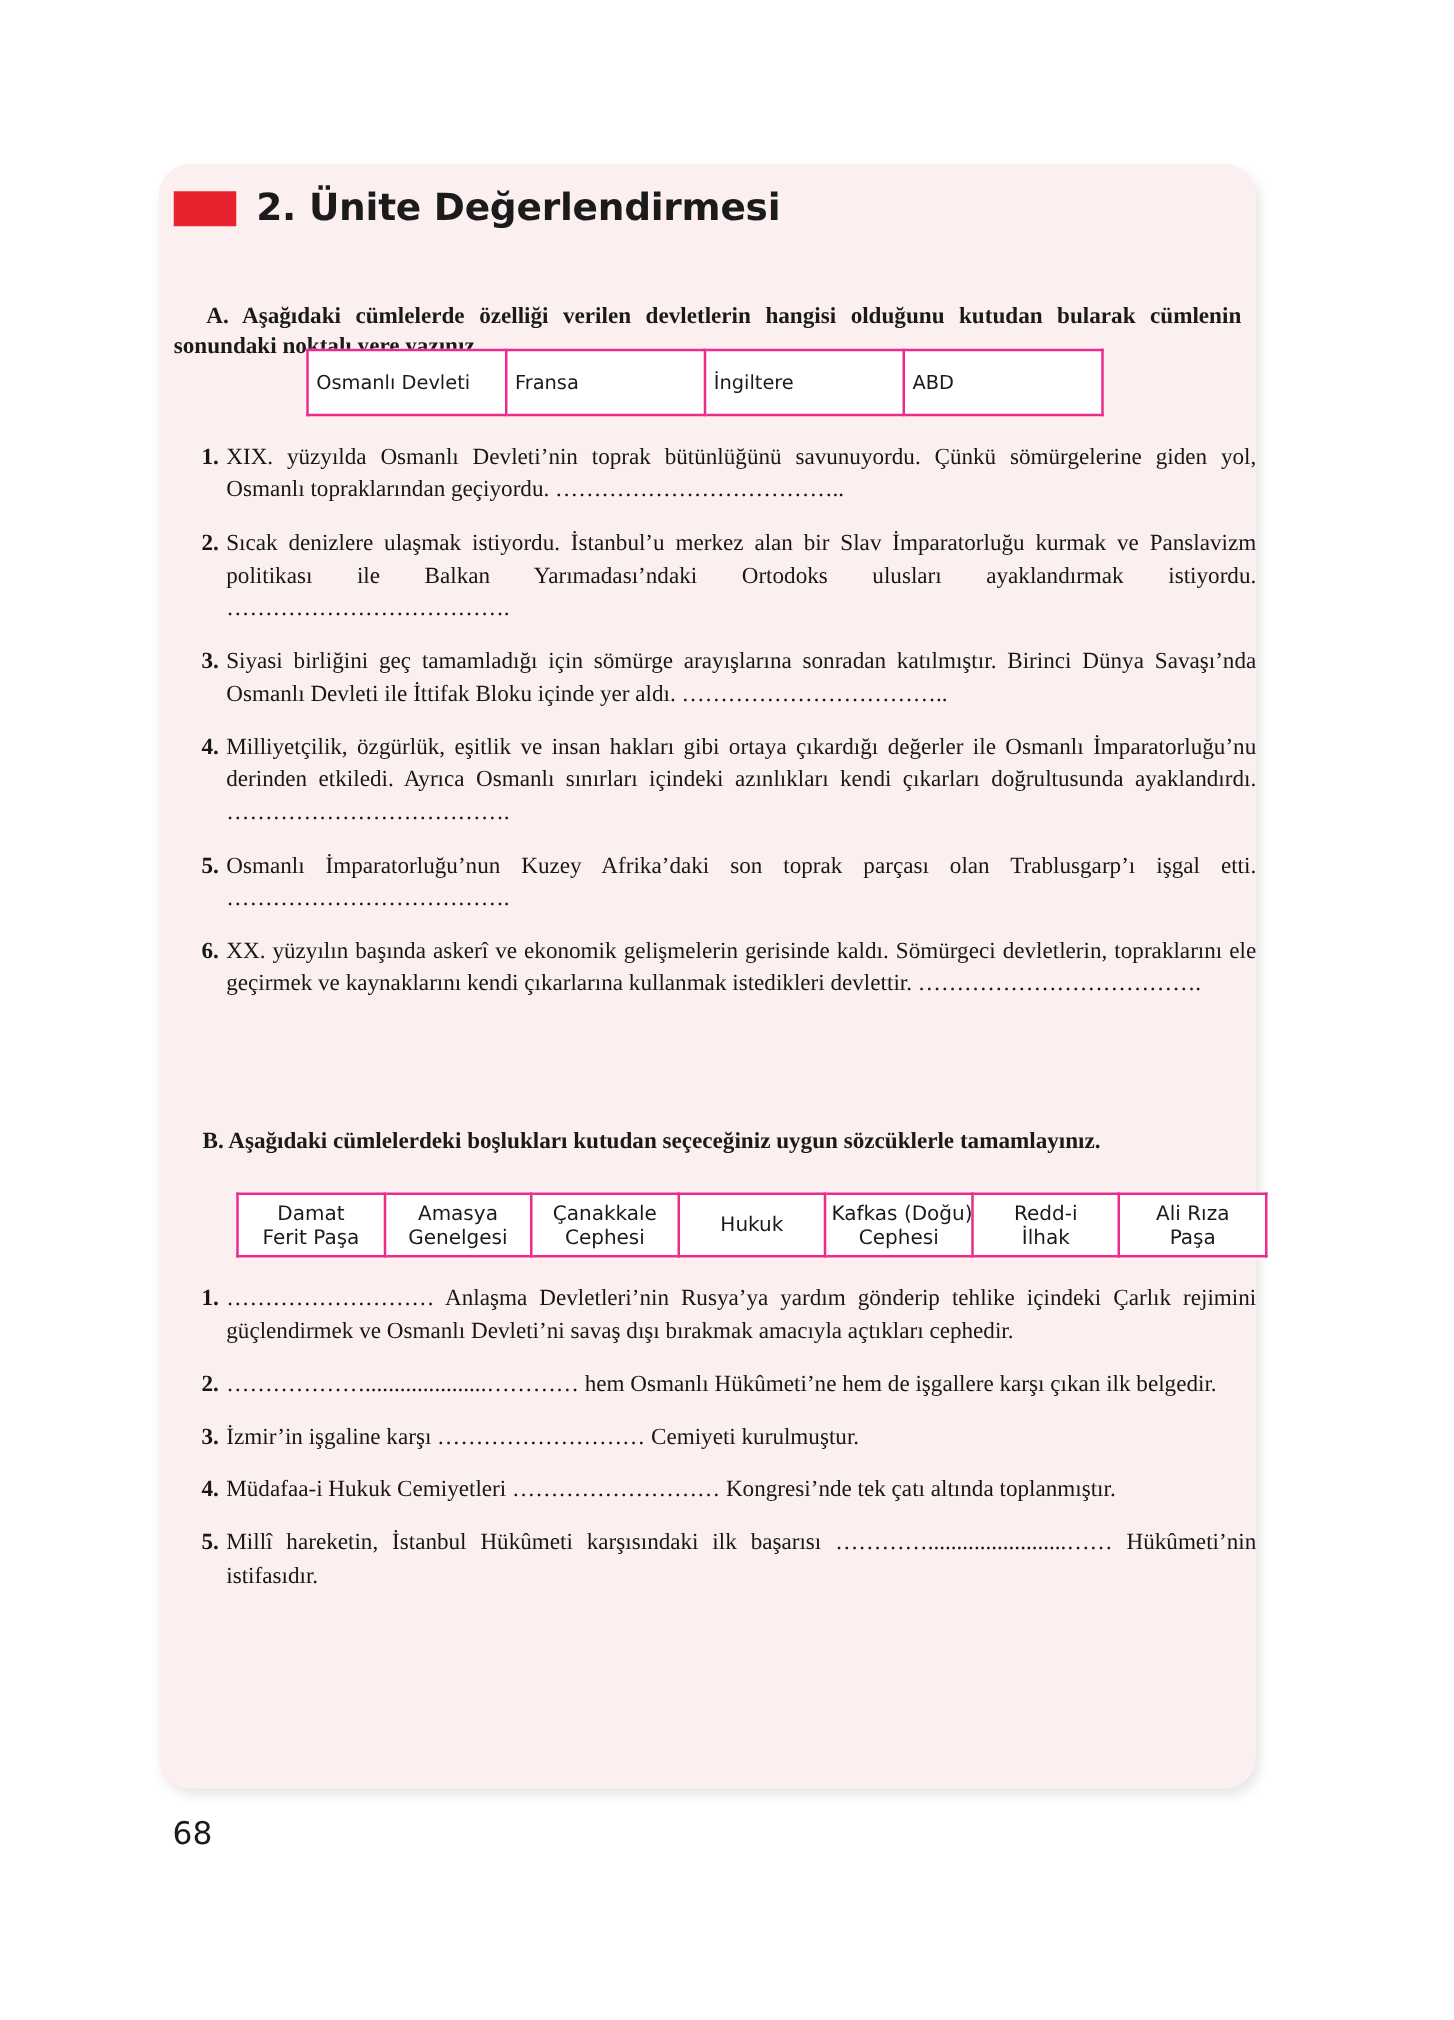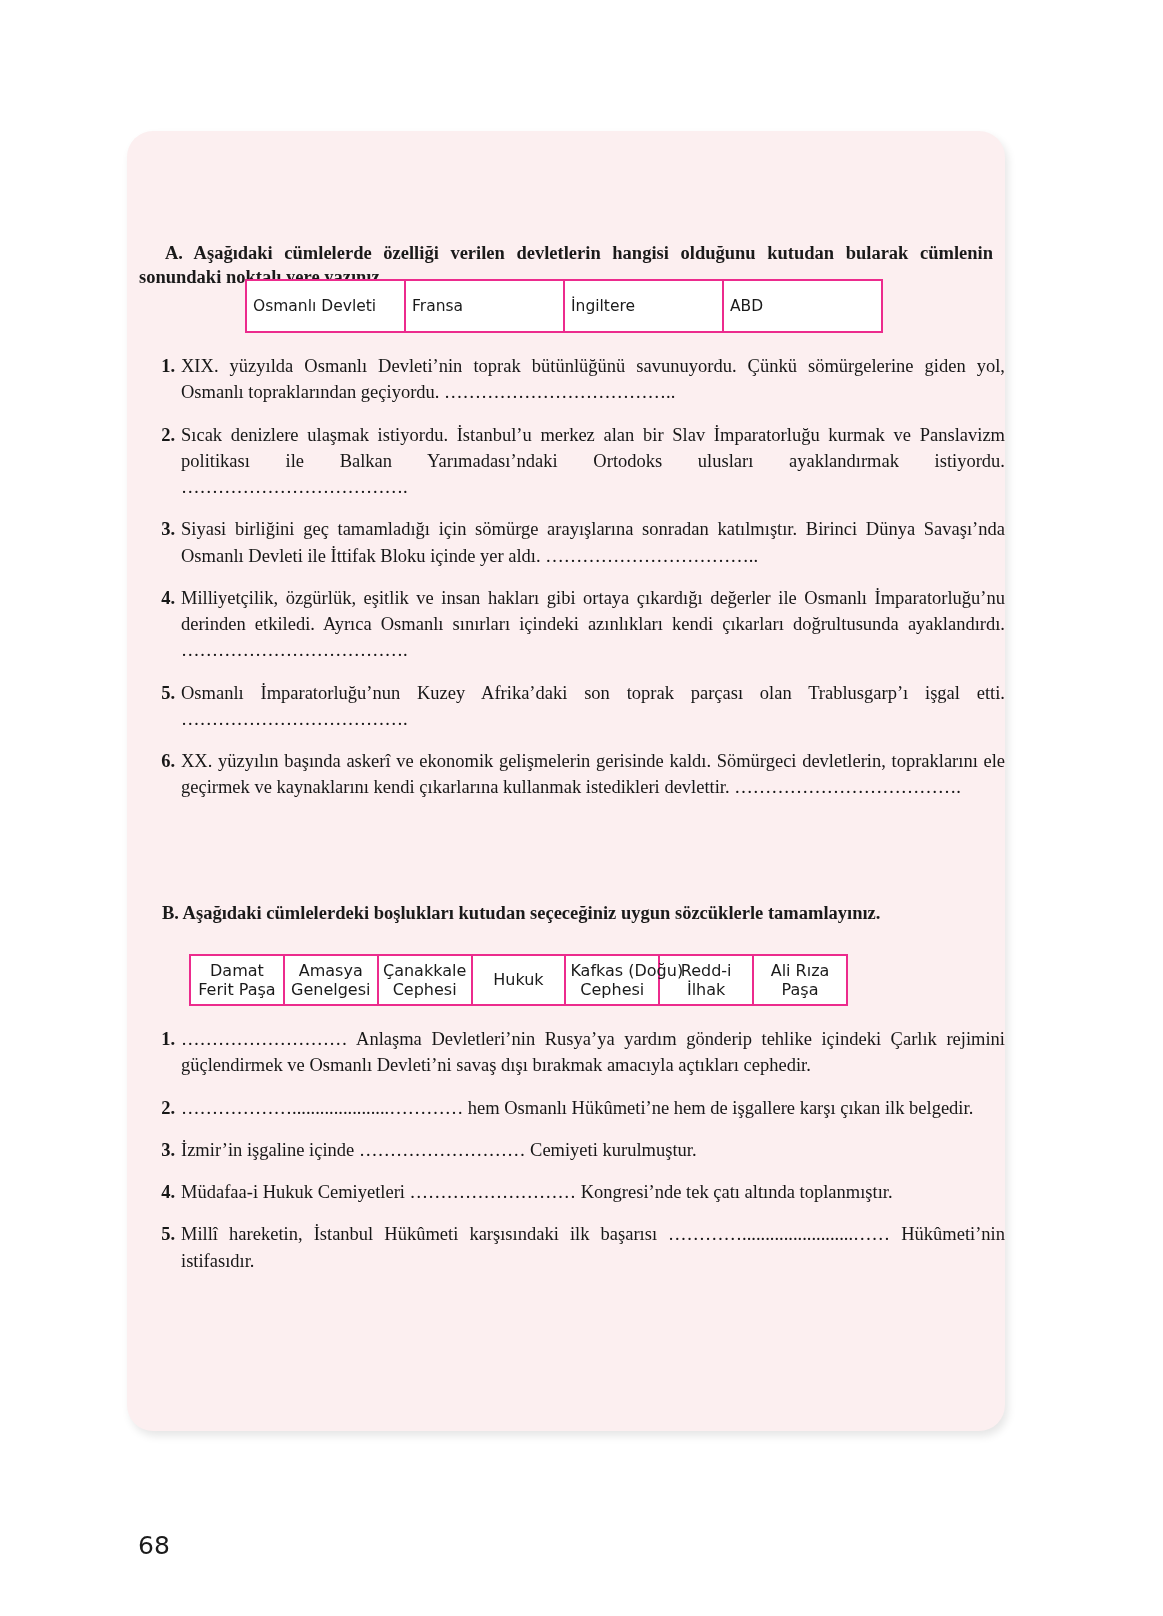--- a/index.html
+++ b/index.html
@@ -104,21 +104,21 @@
     width: 638px;
   }
   #table-a td {
     height: 22px;
     text-align: left;
   }
 
   #table-b {
     left: 62px;
     top: 823px;
-    width: 659px;
+    width: 825px;
   }
   #table-b td {
     height: 44px;
     text-align: center;
     line-height: 1.20;
     padding: 2px 4px;
     font-size: 16px;
   }
 
   
@@ -152,33 +152,37 @@
   }
   .qtext { display: block; }
 
   
   .qitem:last-child { margin-bottom: 0; }
 
   
   .page-number {
     position: absolute;
     left: 138px;
-    top: 1531px;
+    top: 1452px;
     font-family: "DejaVu Sans", sans-serif;
     font-size: 25px;
     color: #1b1b1b;
   }
 </style>
 </head>
 <body>
 
 <div class="page">
 
   <div class="card">
 
+    <div class="header">
+      <div class="red-marker"></div>
+      <div class="unit-title">2. Ünite Değerlendirmesi</div>
+    </div>
 
     <div class="section-heading sec-a">A. Aşağıdaki cümlelerde özelliği verilen devletlerin hangisi olduğunu kutudan bularak cümlenin sonundaki noktalı yere yazınız.</div>
 
     <table class="wordbox" id="table-a">
       <tbody>
         <tr>
           <td>Osmanlı Devleti</td>
           <td>Fransa</td>
           <td>İngiltere</td>
           <td>ABD</td>
@@ -233,21 +237,21 @@
       <li class="qitem">
         <span class="qnum">1.</span>
         <span class="qtext">……………………… Anlaşma Devletleri’nin Rusya’ya yardım gönderip tehlike içindeki Çarlık rejimini güçlendirmek ve Osmanlı Devleti’ni savaş dışı bırakmak amacıyla açtıkları cephedir.</span>
       </li>
       <li class="qitem">
         <span class="qnum">2.</span>
         <span class="qtext">……………….....................………… hem Osmanlı Hükûmeti’ne hem de işgallere karşı çıkan ilk belgedir.</span>
       </li>
       <li class="qitem">
         <span class="qnum">3.</span>
-        <span class="qtext">İzmir’in işgaline içinde ……………………… Cemiyeti kurulmuştur.</span>
+        <span class="qtext">İzmir’in işgaline karşı ……………………… Cemiyeti kurulmuştur.</span>
       </li>
       <li class="qitem">
         <span class="qnum">4.</span>
         <span class="qtext">Müdafaa-i Hukuk Cemiyetleri ……………………… Kongresi’nde tek çatı altında toplanmıştır.</span>
       </li>
       <li class="qitem">
         <span class="qnum">5.</span>
         <span class="qtext">Millî hareketin, İstanbul Hükûmeti karşısındaki ilk başarısı   …………........................…… Hükûmeti’nin istifasıdır.</span>
       </li>
     </ol>

